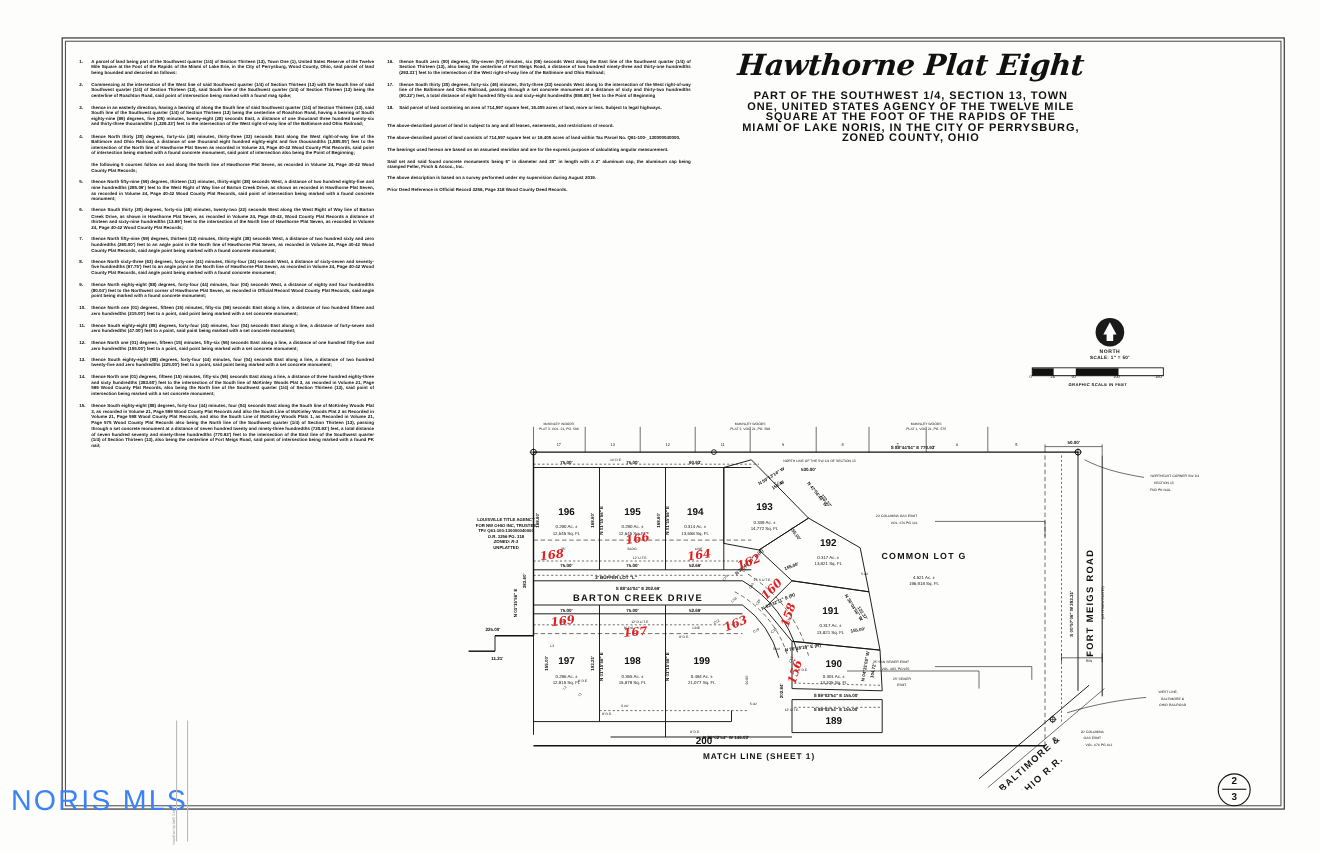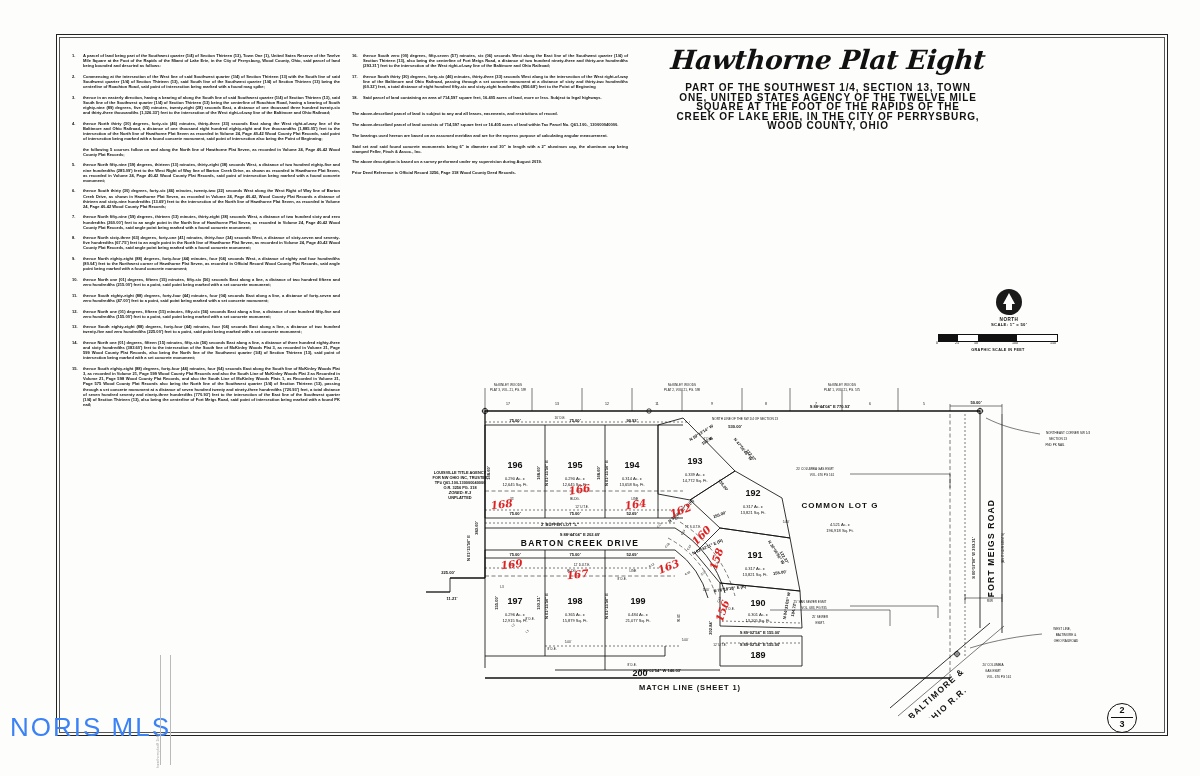--- a/index.html
+++ b/index.html
@@ -190,22 +190,22 @@
       <div class="legal-plain">Said set and said found concrete monuments being 6" in diameter and 30" in length with a 2" aluminum cap, the aluminum cap being stamped Feller, Finch &amp; Assoc., Inc.</div>
       <div class="legal-plain">The above description is based on a survey performed under my supervision during August 2019.</div>
       <div class="legal-plain">Prior Deed Reference is Official Record 3256, Page 318 Wood County Deed Records.</div>
     </div>
 
   <div class="title-main">Hawthorne Plat Eight</div>
   <div class="title-sub" id="subtitle">
       <div>PART OF THE SOUTHWEST 1/4, SECTION 13, TOWN</div>
       <div>ONE, UNITED STATES AGENCY OF THE TWELVE MILE</div>
       <div>SQUARE AT THE FOOT OF THE RAPIDS OF THE</div>
-      <div>CREEK OF LAKE ERIE, IN THE CITY OF PERRYSBURG,</div>
-      <div>WOOD COUNTY, OHIO</div>
+      <div>MIAMI OF LAKE NORIS, IN THE CITY OF PERRYSBURG,</div>
+      <div>ZONED COUNTY, OHIO</div>
     </div>
 
   <div class="north-wrap">
     <div class="north-circ"></div>
     <div class="north-lbl">NORTH</div>
     <div class="north-scale">SCALE: 1" = 50'</div>
   </div>
   <div class="scalebar">
     <div class="sb-dark" style="width:16%"></div>
     <div class="sb-light" style="width:17%"></div>

